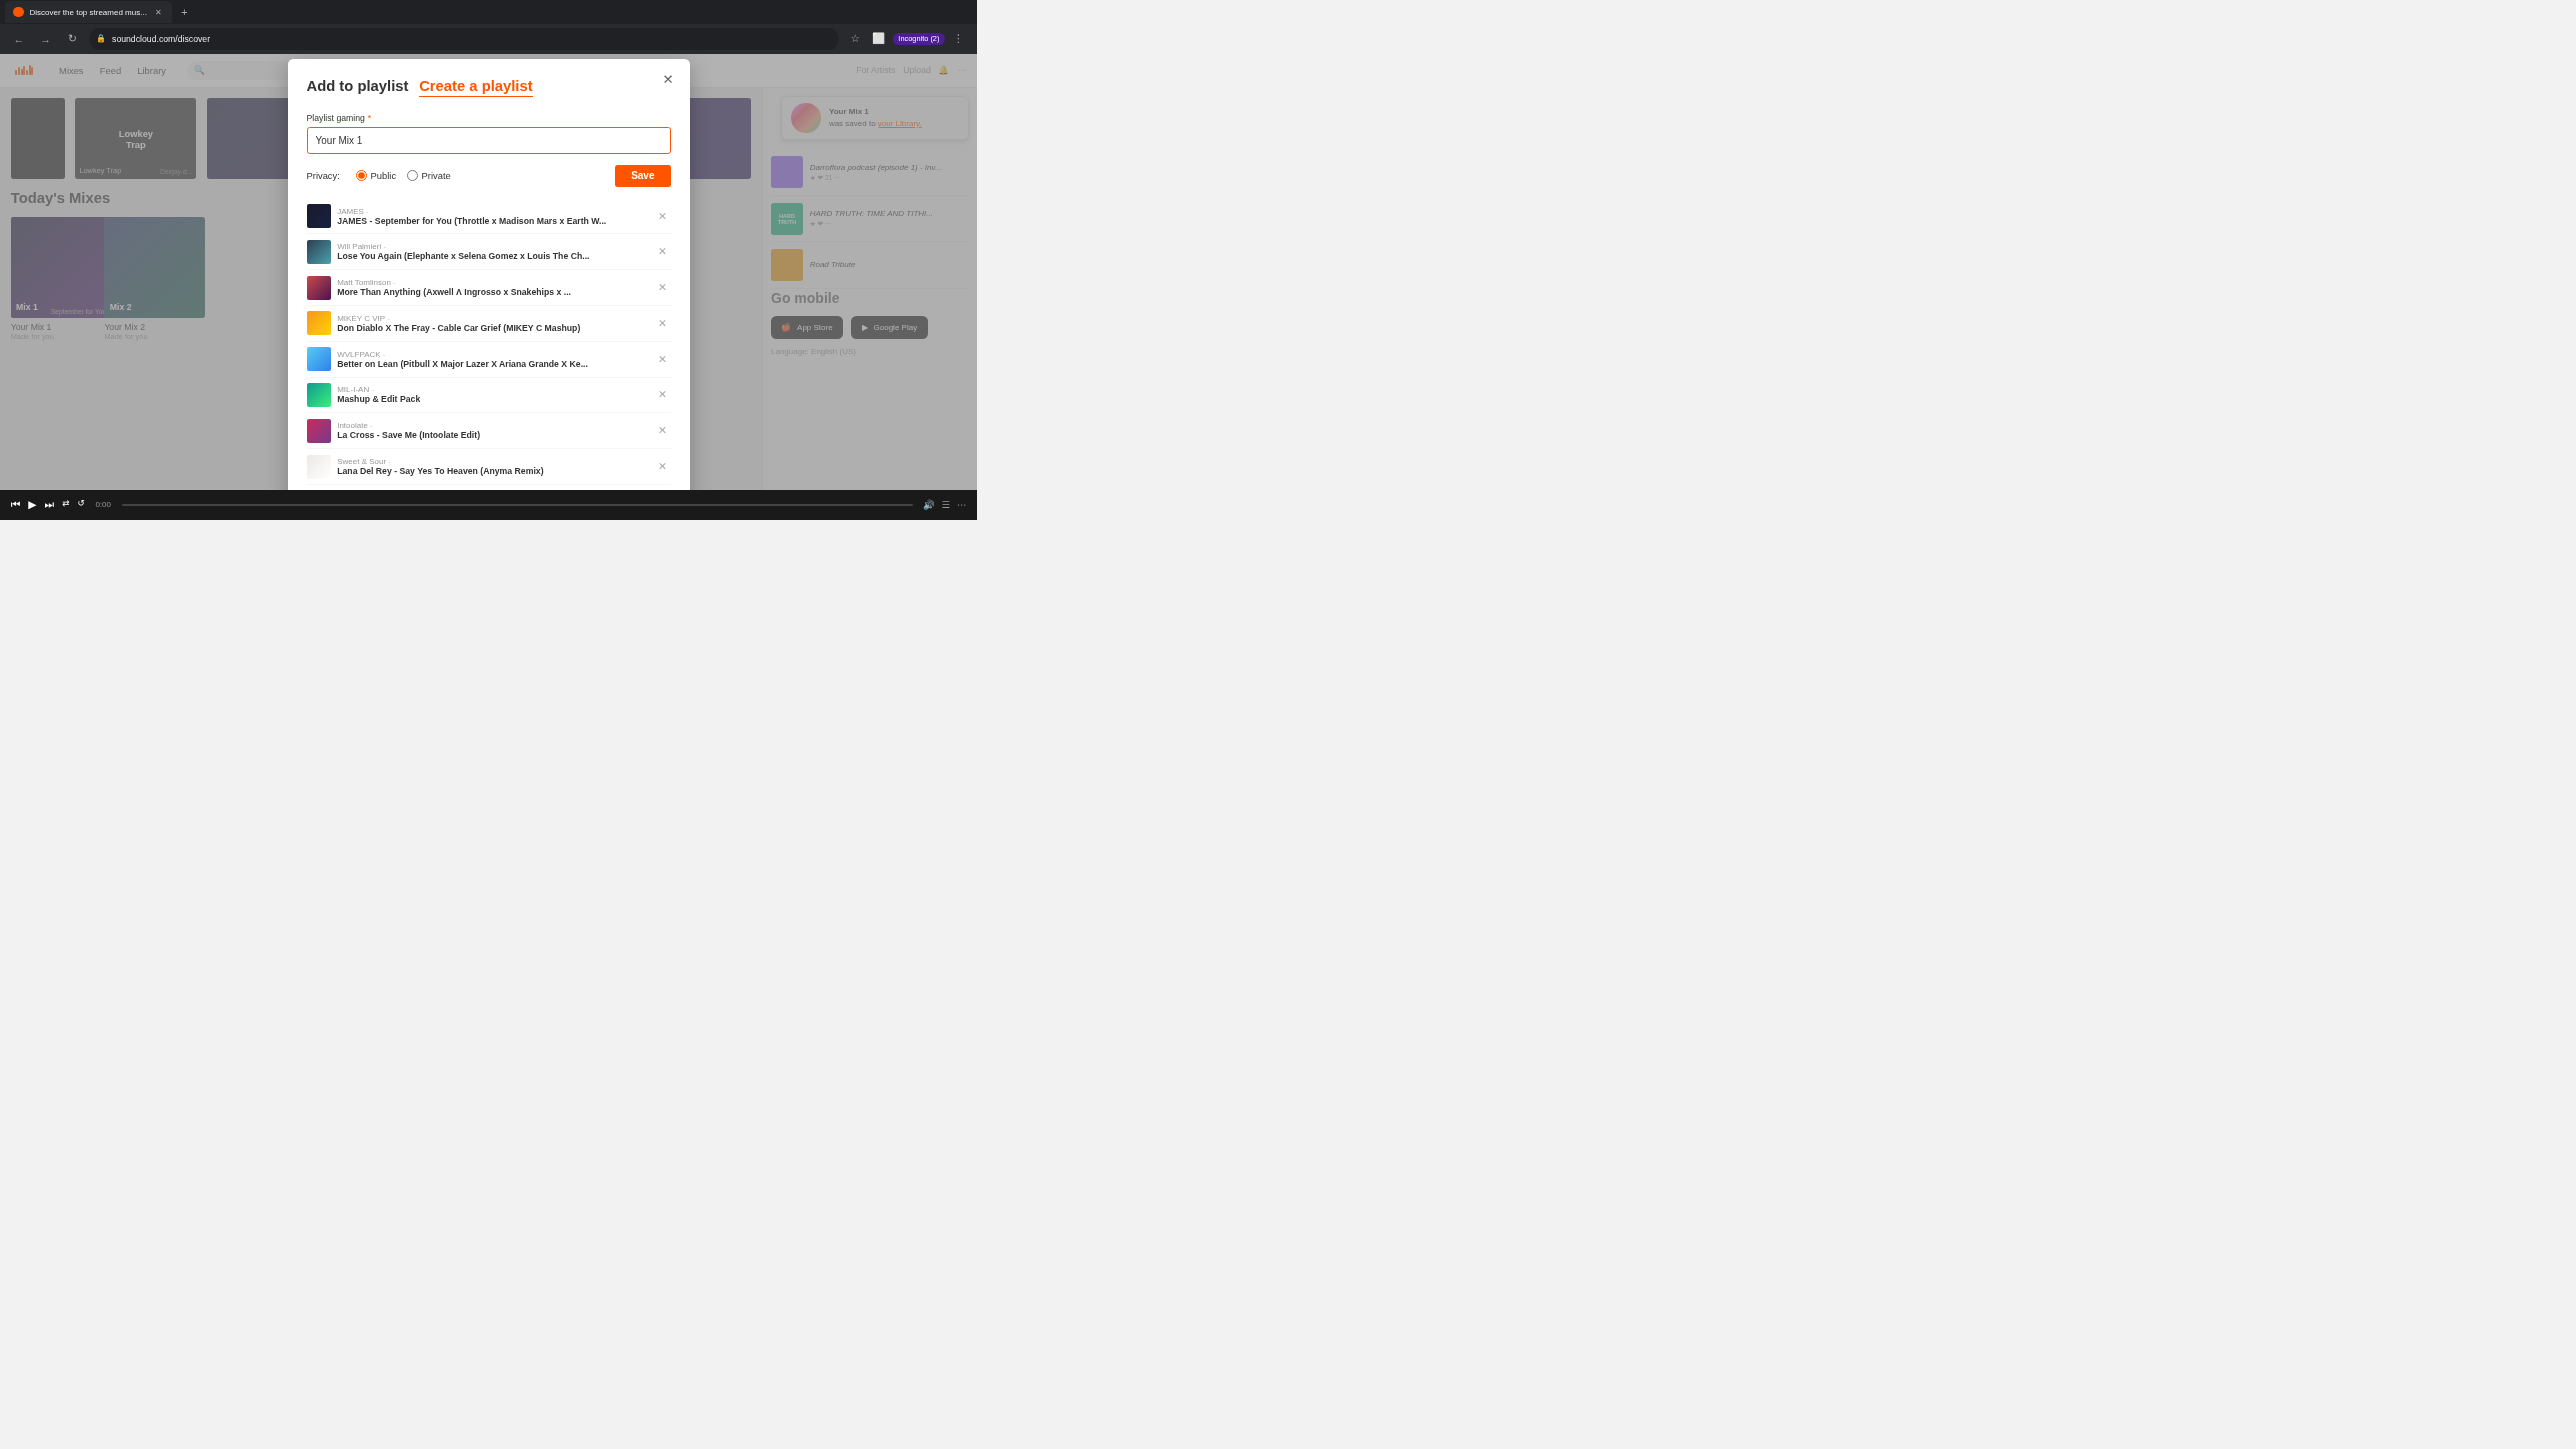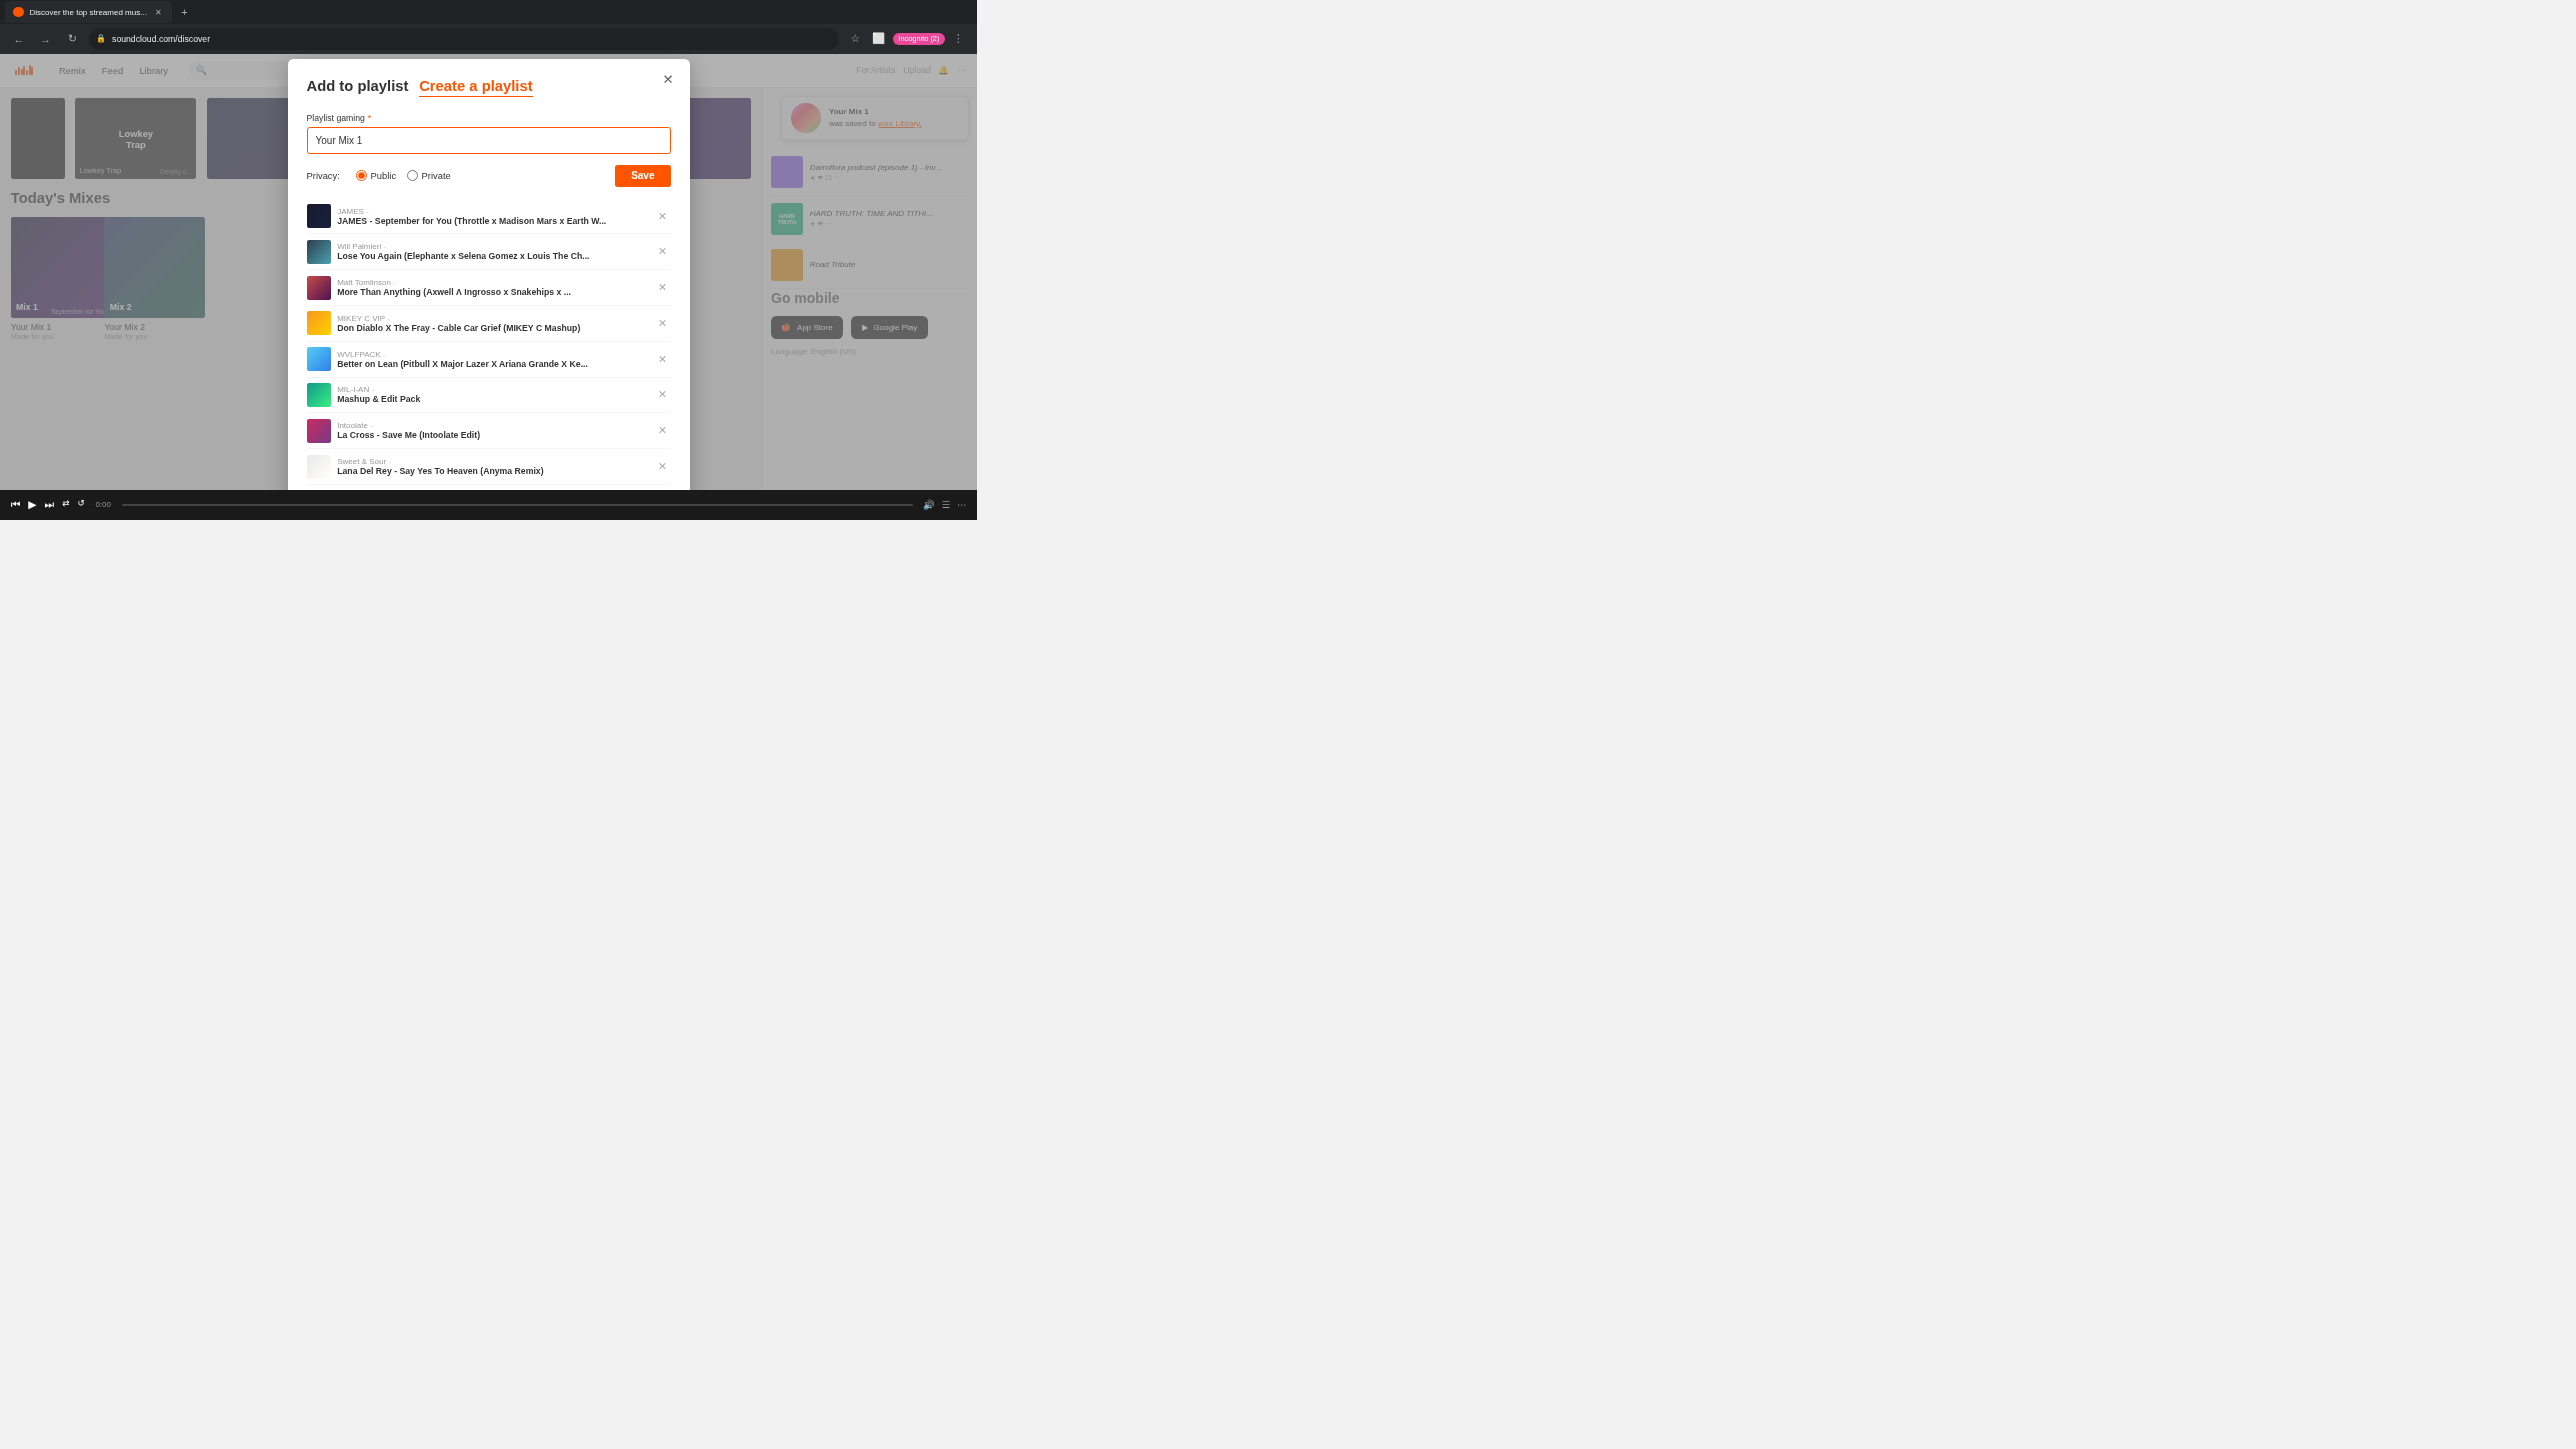--- a/index.html
+++ b/index.html
@@ -105,21 +105,21 @@
       width: 21.5px; height: 21.5px;
       border: none;
       background: transparent;
       color: #aaa;
       cursor: pointer;
       display: flex; align-items: center; justify-content: center;
       font-size: 10.7px;
       border-radius: 50%;
     }
     .incognito-badge {
-      background: #ec4899;
+      background: #4c1d95;
       color: #fff;
       border-radius: 8px;
       padding: 1.3px 5.4px;
       font-size: 7.4px;
     }
 
     
     .page-content {
       position: relative;
       background: #f2f2f2;
@@ -520,21 +520,21 @@
         <div class="sc-logo-bar" style="height:5.4px;"></div>
         <div class="sc-logo-bar" style="height:8px;"></div>
         <div class="sc-logo-bar" style="height:6.7px;"></div>
         <div class="sc-logo-bar" style="height:9.4px;"></div>
         <div class="sc-logo-bar" style="height:5.4px;"></div>
         <div class="sc-logo-bar" style="height:10.7px;"></div>
         <div class="sc-logo-bar" style="height:8px;"></div>
       </div>
     </div>
     <div class="sc-nav">
-      <div class="sc-nav-item">Remix</div>
+      <div class="sc-nav-item">Mixes</div>
       <div class="sc-nav-item">Feed</div>
       <div class="sc-nav-item">Library</div>
     </div>
     <div class="sc-search">
       <span style="color:#aaa; font-size:8.7px;">🔍</span>
     </div>
     <div class="sc-header-right">
       <span style="cursor:pointer;">For Artists</span>
       <span style="cursor:pointer;">Upload</span>
       <span style="cursor:pointer;">🔔</span>

